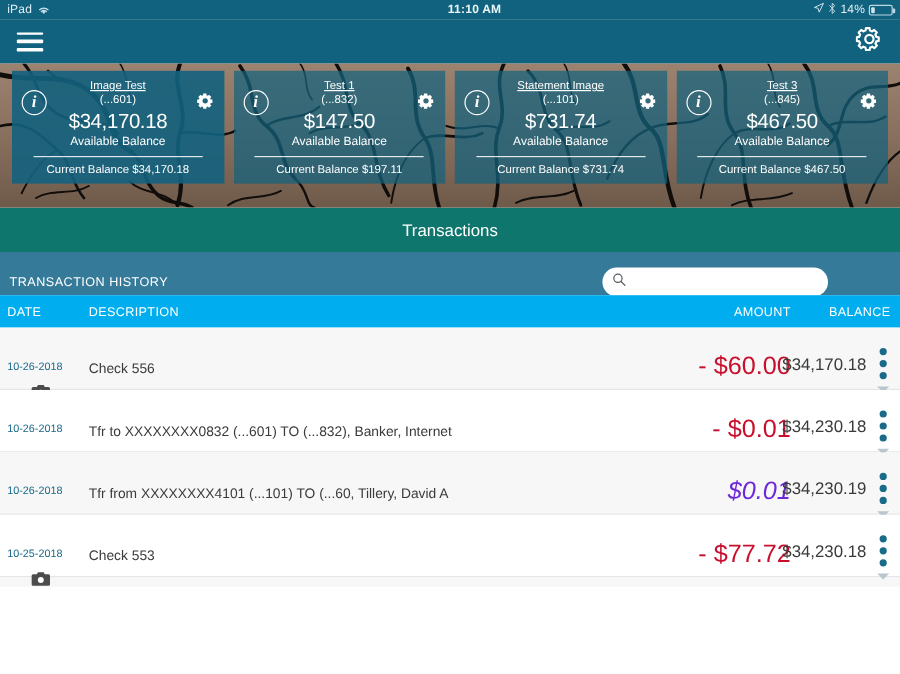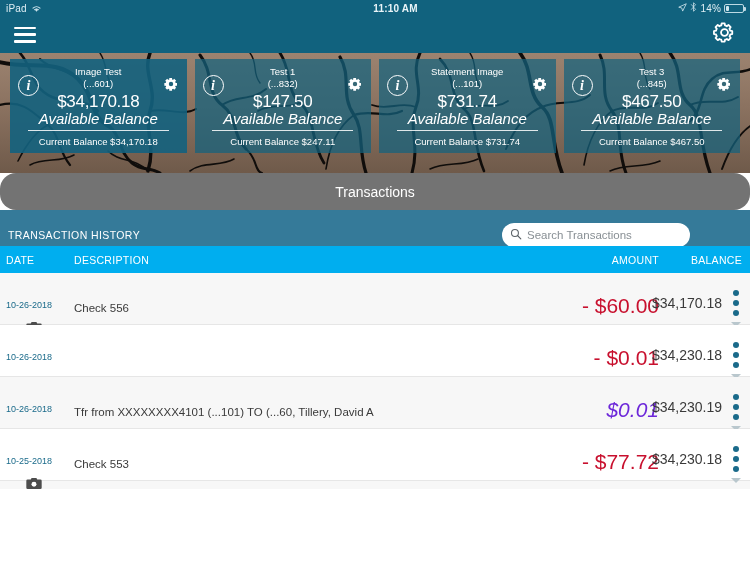--- a/index.html
+++ b/index.html
@@ -135,53 +135,52 @@
     display: flex; align-items: center; justify-content: center;
     font-family: "Liberation Serif", serif;
     font-size: 14px; font-weight: 700; font-style: italic;
     line-height: 1;
   }
   .gear-ico {
     position: absolute;
     right: 8px; top: 17px;
     width: 16px; height: 16px;
   }
-  .acct-name { font-size: 9.5px; line-height: 12px; text-align: center; }
+  .acct-name { font-size: 9.5px; line-height: 12px; text-align: center; text-decoration: underline; }
   .acct-num  { font-size: 9.5px; line-height: 12px; text-align: center; }
   .acct-avail-amt {
     font-size: 17px;
     line-height: 21px;
     margin-top: 1px;
     font-weight: 400;
     letter-spacing: -0.3px;
   }
-  .acct-avail-lbl { font-size: 15px; line-height: 13px; font-style: italic; }
+  .acct-avail-lbl { font-size: 10px; line-height: 13px; }
   .acct-divider {
     width: 88%;
     height: 1px;
     background: rgba(255,255,255,0.85);
     margin: 5px 0 0 0;
   }
   .acct-current {
     font-size: 9.5px;
     line-height: 14px;
     margin-top: 4px;
     text-align: center;
   }
 
   
   .tx-title {
     height: 37px;
-    background: #737373;
+    background: #0f766e;
     color: #ffffff;
     display: flex;
     align-items: center;
     justify-content: center;
     font-size: 14px;
-    border-radius: 16px;
   }
 
   
   .history-band {
     height: 36px;
     background: #357a99;
     display: flex;
     align-items: center;
     justify-content: space-between;
     padding: 14px 8px 0 8px;
@@ -415,21 +414,21 @@
         <div class="gear-ico">
           <svg viewBox="0 0 24 24" width="16" height="16">
             <path fill="#ffffff" d="M12 15.3a3.3 3.3 0 1 1 0-6.6 3.3 3.3 0 0 1 0 6.6zm9-4.9h-2.1a7 7 0 0 0-.7-1.7l1.5-1.5-2.9-2.9-1.5 1.5a7 7 0 0 0-1.7-.7V3h-4.2v2.1a7 7 0 0 0-1.7.7L6.2 4.3 3.3 7.2l1.5 1.5a7 7 0 0 0-.7 1.7H2v4.2h2.1c.17.6.4 1.16.7 1.7l-1.5 1.5 2.9 2.9 1.5-1.5c.54.3 1.1.53 1.7.7V22h4.2v-2.1a7 7 0 0 0 1.7-.7l1.5 1.5 2.9-2.9-1.5-1.5c.3-.54.53-1.1.7-1.7H21z"></path>
           </svg>
         </div>
         <div class="acct-name">Test 1</div>
         <div class="acct-num">(...832)</div>
         <div class="acct-avail-amt">$147.50</div>
         <div class="acct-avail-lbl">Available Balance</div>
         <div class="acct-divider"></div>
-        <div class="acct-current">Current Balance $247.11</div>
+        <div class="acct-current">Current Balance $197.11</div>
       </div>
 
       <div class="acct-card translucent">
         <div class="info-ico">i</div>
         <div class="gear-ico">
           <svg viewBox="0 0 24 24" width="16" height="16">
             <path fill="#ffffff" d="M12 15.3a3.3 3.3 0 1 1 0-6.6 3.3 3.3 0 0 1 0 6.6zm9-4.9h-2.1a7 7 0 0 0-.7-1.7l1.5-1.5-2.9-2.9-1.5 1.5a7 7 0 0 0-1.7-.7V3h-4.2v2.1a7 7 0 0 0-1.7.7L6.2 4.3 3.3 7.2l1.5 1.5a7 7 0 0 0-.7 1.7H2v4.2h2.1c.17.6.4 1.16.7 1.7l-1.5 1.5 2.9 2.9 1.5-1.5c.54.3 1.1.53 1.7.7V22h4.2v-2.1a7 7 0 0 0 1.7-.7l1.5 1.5 2.9-2.9-1.5-1.5c.3-.54.53-1.1.7-1.7H21z"></path>
           </svg>
         </div>
         <div class="acct-name">Statement Image</div>
@@ -462,21 +461,20 @@
 
   <div class="history-band">
     <div class="history-label">TRANSACTION HISTORY</div>
     <div class="search-box">
       <span>
         <svg viewBox="0 0 16 16" width="12" height="12">
           <circle cx="6.6" cy="6.6" r="4.6" fill="none" stroke="#5a6166" stroke-width="1.4"></circle>
           <line x1="10" y1="10" x2="14.4" y2="14.4" stroke="#5a6166" stroke-width="1.5" stroke-linecap="round"></line>
         </svg>
       </span>
-      <input type="text" placeholder="Search Transactions" style="">
     </div>
   </div>
 
   <div class="col-head">
     <span class="ch-date">DATE</span>
     <span class="ch-desc">DESCRIPTION</span>
     <span class="ch-amount">AMOUNT</span>
     <span class="ch-bal">BALANCE</span>
   </div>
 
@@ -496,20 +494,21 @@
       <span class="row-menu">
         <span class="dot"></span>
           <span class="dot"></span>
           <span class="dot"></span>
         <span class="chev"></span>
       </span>
     </div>
 
     <div class="tx-row">
       <span class="tx-date">10-26-2018</span>
+      <span class="tx-desc">Tfr to XXXXXXXX0832 (...601) TO (...832), Banker, Internet</span>
       <span class="tx-amount neg">- $0.01</span>
       <span class="tx-balance">$34,230.18</span>
       <span class="row-menu">
         <span class="dot"></span>
           <span class="dot"></span>
           <span class="dot"></span>
         <span class="chev"></span>
       </span>
     </div>
 

